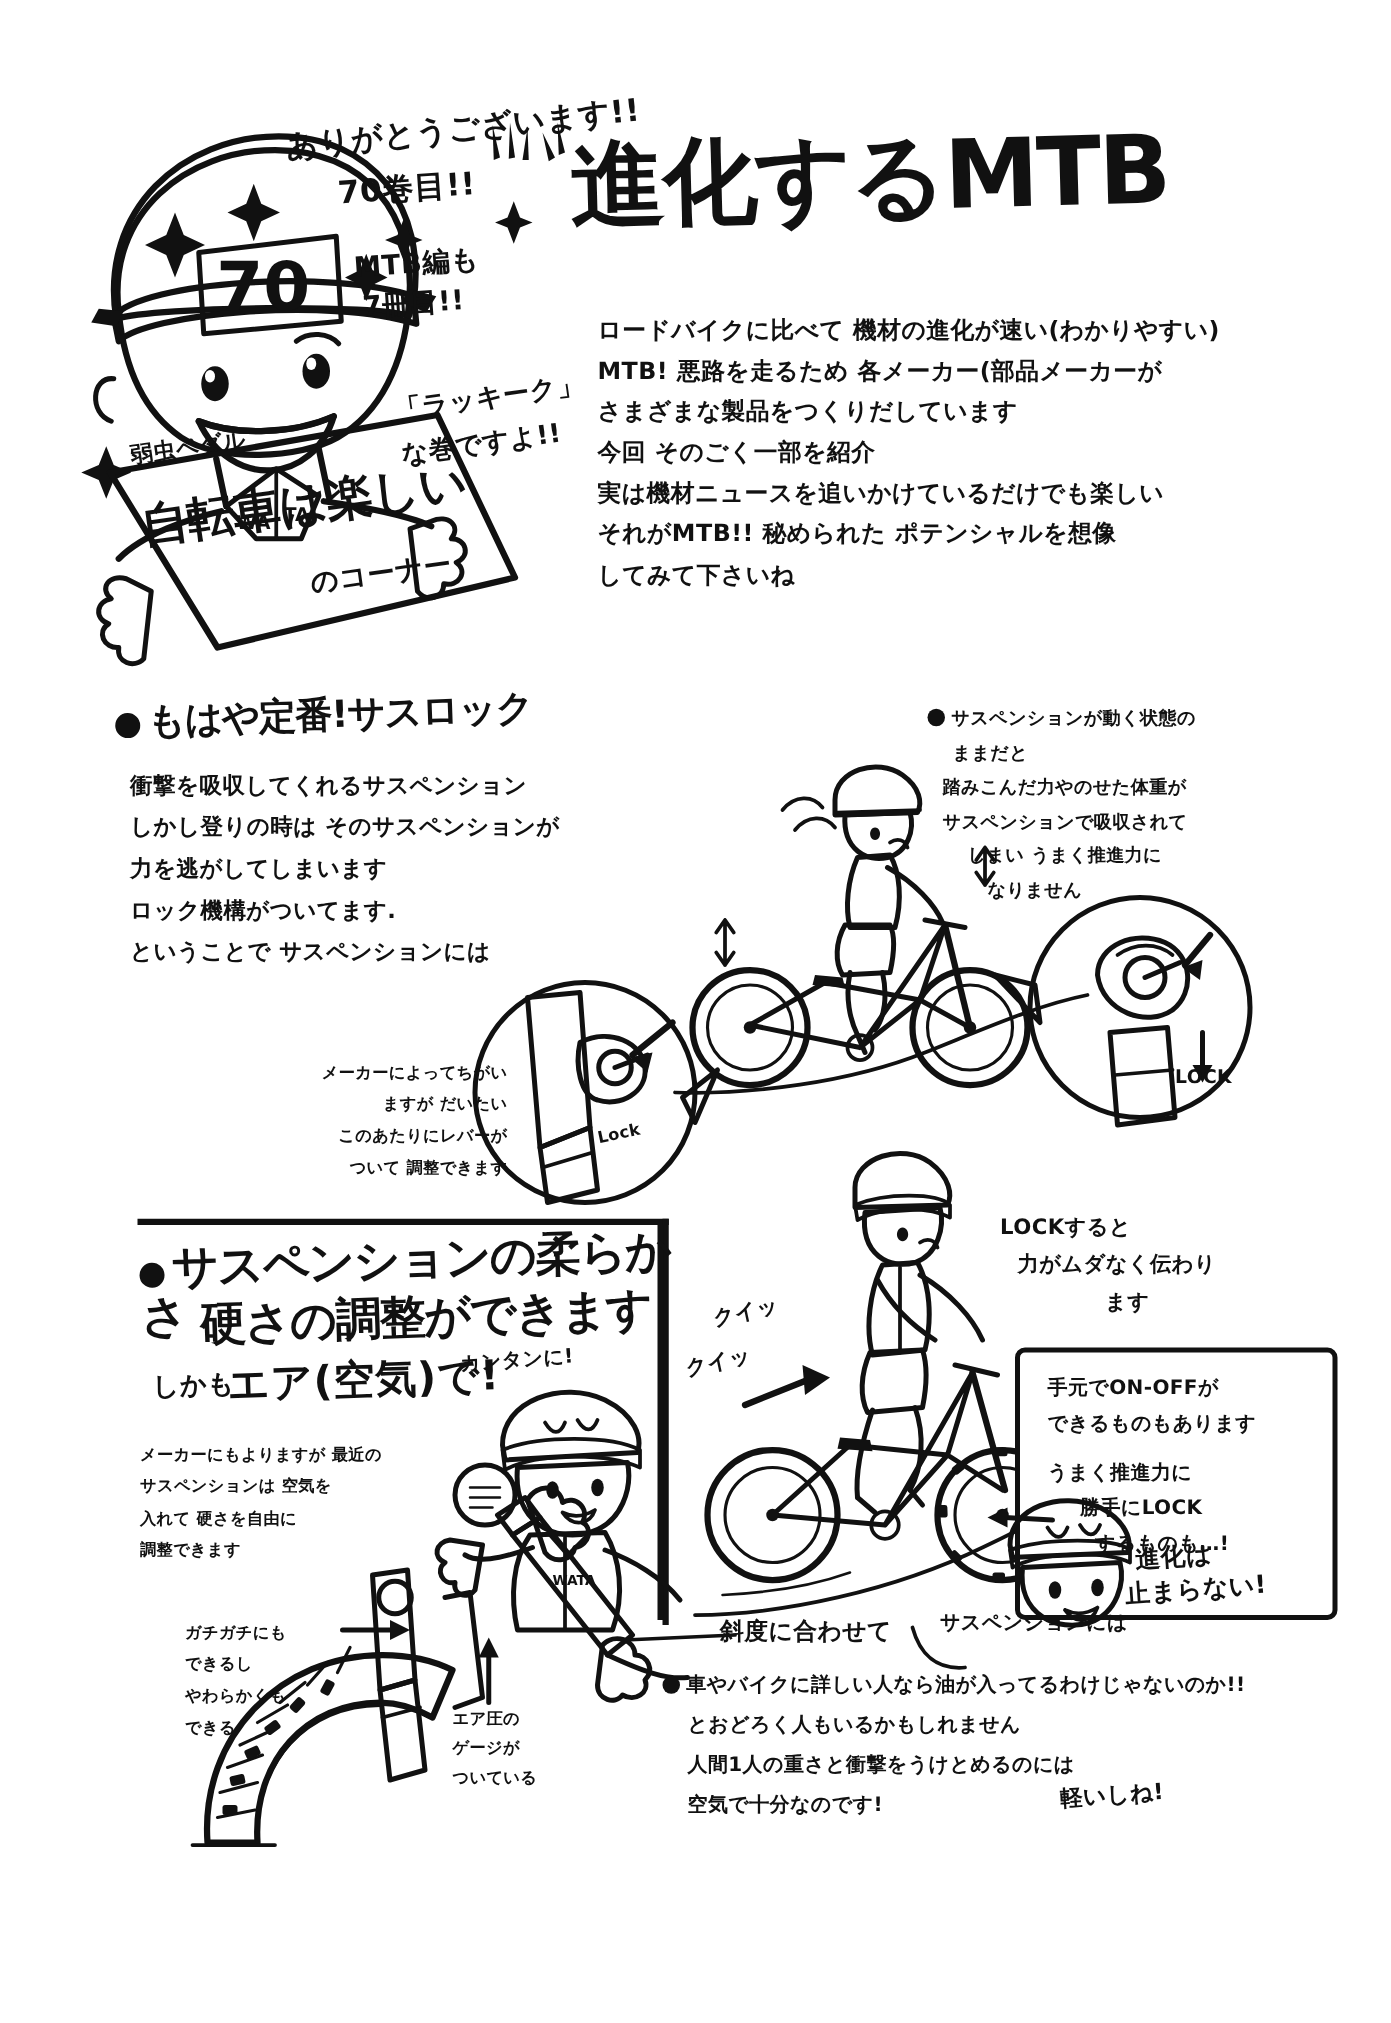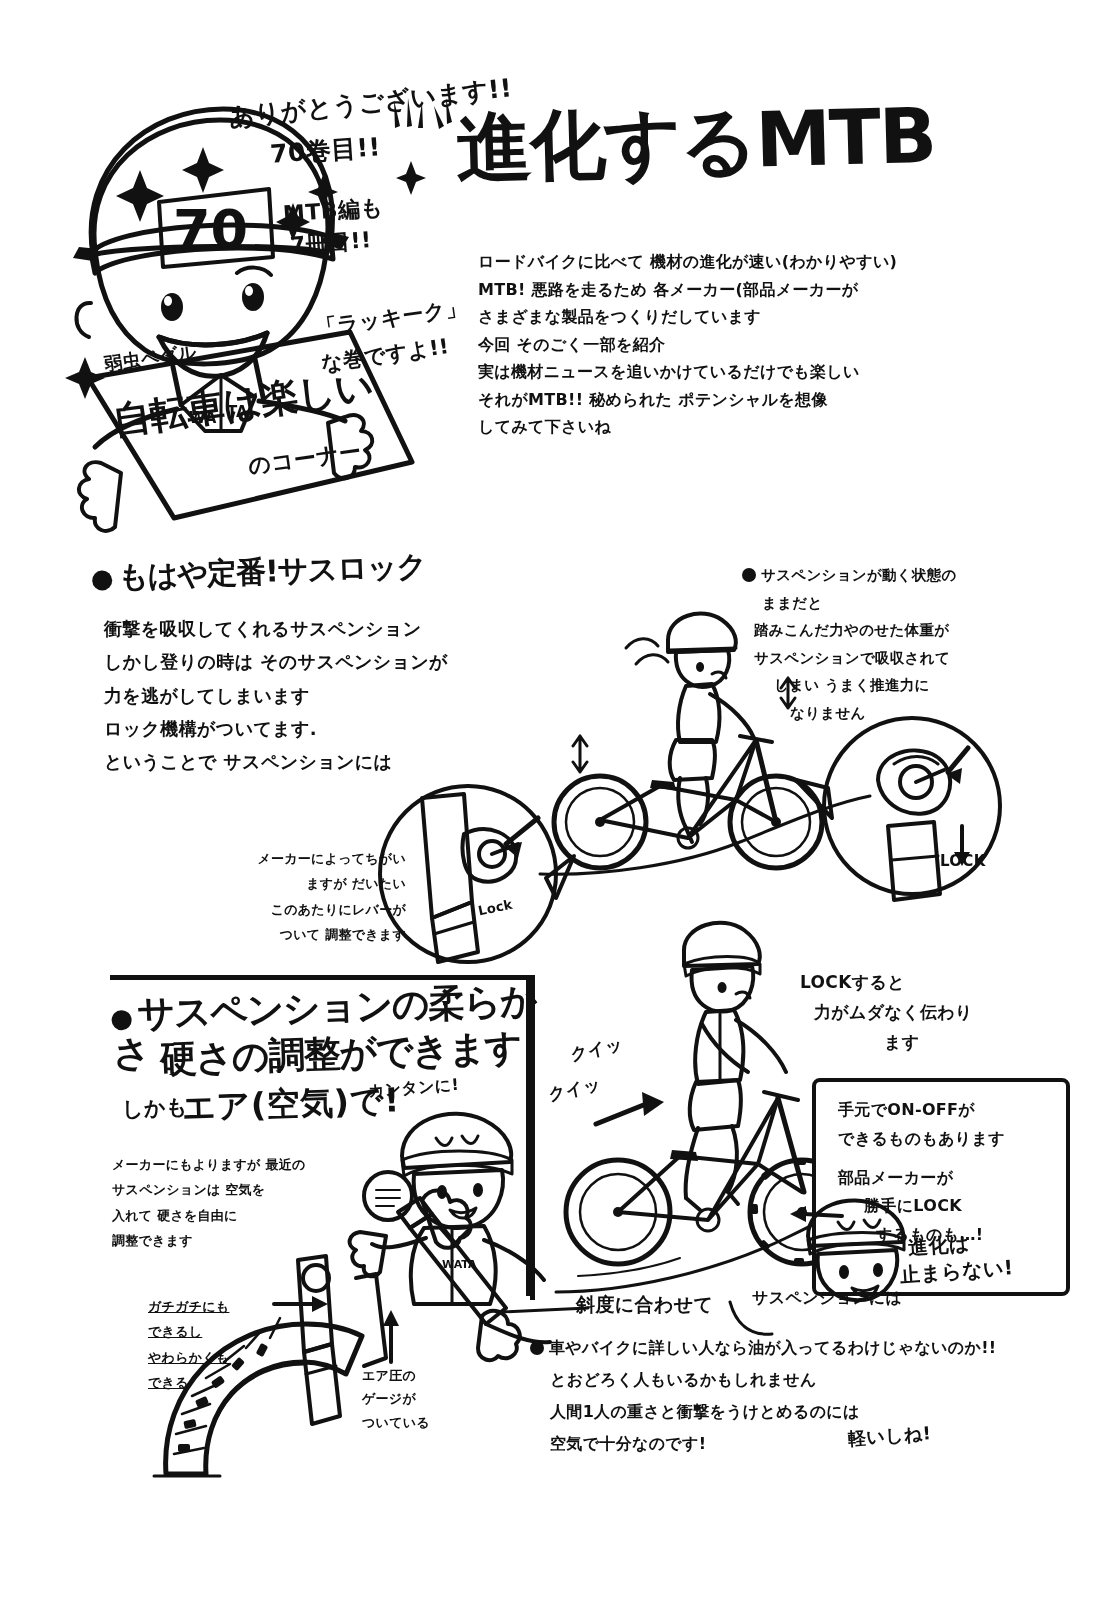--- a/index.html
+++ b/index.html
@@ -8,21 +8,21 @@
     font-family:"DejaVu Sans","Liberation Sans",sans-serif;
     color:#111;
   }
   .page{position:absolute;inset:0;background:#fff;}
   .abs{position:absolute;}
   .hand{font-family:"DejaVu Sans","Liberation Sans",sans-serif;font-weight:700;letter-spacing:.02em;}
   .ttl{
     font-size:76px;font-weight:900;letter-spacing:-2px;line-height:1;
     transform:rotate(-1.5deg);
   }
-  .body-txt{font-size:16px;line-height:1.72;font-weight:700;}
+  .body-txt{font-size:19px;line-height:1.72;font-weight:700;}
   .body-txt div{white-space:nowrap;}
   .small{font-size:14px;line-height:1.6;font-weight:700;}
   .xsmall{font-size:12.5px;line-height:1.55;font-weight:700;}
   .head2{font-size:30px;font-weight:900;letter-spacing:-1px;}
   .bullet{display:inline-block;width:20px;height:20px;border-radius:50%;background:#111;vertical-align:-3px;margin-right:6px;}
   .bullet.sm{width:14px;height:14px;vertical-align:-2px;margin-right:5px;}
   .ink{stroke:#111;fill:none;stroke-linecap:round;stroke-linejoin:round;}
   .inkf{fill:#111;stroke:none;}
   .wht{fill:#fff;}
   svg{display:block;overflow:visible;}
@@ -344,21 +344,21 @@
         <rect x="46" y="150" width="12" height="8" rx="2" transform="rotate(-24 52 154)"></rect>
         <rect x="62" y="130" width="12" height="8" rx="2" transform="rotate(-36 68 134)"></rect>
         <rect x="82" y="112" width="12" height="8" rx="2" transform="rotate(-48 88 116)"></rect>
         <rect x="106" y="98" width="12" height="8" rx="2" transform="rotate(-62 112 102)"></rect>
       </g>
 
       <path class="ink" stroke-width="3" d="M4 228 L70 228"></path>
     </svg>
   </div>
 
-  <div class="abs xsmall hand" style="left:148px;top:1294px;width:120px;font-size:13px;line-height:1.95;text-decoration:underline;">
+  <div class="abs xsmall hand" style="left:148px;top:1294px;width:120px;font-size:13px;line-height:1.95;">
     <div>ガチガチにも</div>
     <div>できるし</div>
     <div>やわらかくも</div>
     <div>できる</div>
   </div>
   <div class="abs" style="left:272px;top:1292px;">
     <svg width="56" height="24" viewBox="0 0 56 24">
         <path class="ink" stroke-width="4" d="M2 12 L42 12"></path>
         <path class="inkf" d="M40 4 l16 8 -16 8z"></path>
       </svg>
@@ -435,21 +435,21 @@
         <path class="ink" stroke-width="5" d="M4 34 L54 14"></path>
         <path class="inkf" d="M50 2 l22 10 -20 14z"></path>
       </svg>
   </div>
 
   <div class="abs boxed" style="left:812px;top:1078px;width:250px;height:210px;"></div>
   <div class="abs hand" style="left:838px;top:1096px;width:220px;font-size:16px;font-weight:900;line-height:1.8;">
     <div>手元でON-OFFが</div>
     <div>できるものもあります</div>
     <div style="height:10px"></div>
-    <div>部品メーカーが</div>
+    <div>うまく推進力に</div>
     <div style="padding-left:26px">勝手にLOCK</div>
     <div style="padding-left:38px">するものも…!</div>
   </div>
 
   <div class="abs" style="left:786px;top:1188px;width:130px;height:120px;">
     <svg width="130" height="120" viewBox="0 0 130 120">
       <path class="ink" stroke-width="4" fill="#fff" d="M22 48 C22 18 62 4 94 18 C114 28 120 44 116 54 L24 58Z"></path>
       <path class="ink" stroke-width="3" d="M52 34 c6 10 12 10 16 0 M78 32 c6 10 12 10 16 0"></path>
       <path class="ink" stroke-width="3" fill="#e9e9e9" d="M22 52 C50 42 106 42 118 52 L118 62 C96 52 46 54 24 66Z"></path>
       <path class="ink" stroke-width="4" fill="#fff" d="M32 66 C28 104 60 118 86 110 C108 102 114 78 110 62Z"></path>

